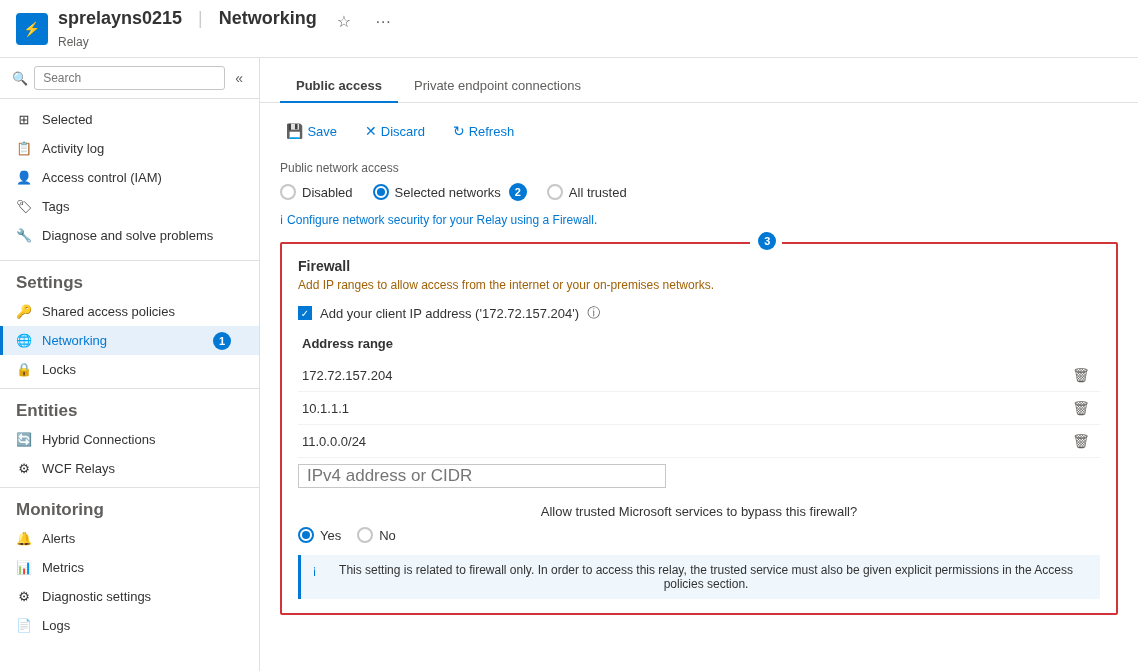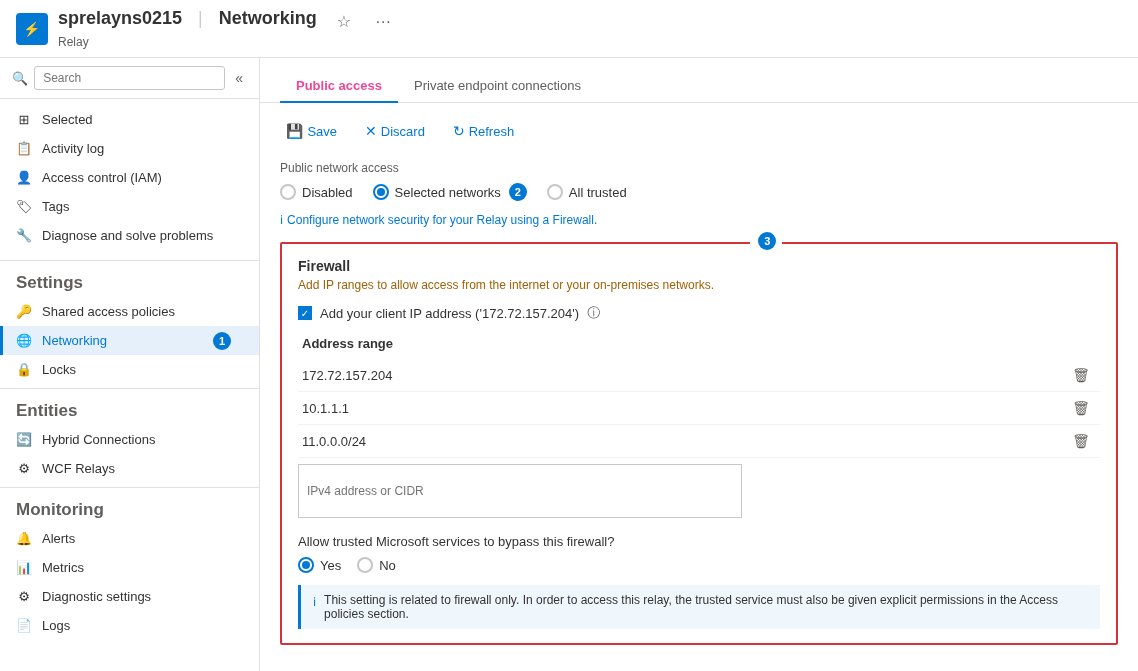--- a/index.html
+++ b/index.html
@@ -24,21 +24,21 @@
     .sidebar-item.active { background: #e5f0fb; color: #0078d4; border-left: 3px solid #0078d4; padding-left: 13px; }
     .sidebar-item .item-icon { width: 16px; text-align: center; flex-shrink: 0; }
     .sidebar-divider { border: none; border-top: 1px solid #e0e0e0; margin: 4px 0; }
     .badge-1 { position: absolute; right: 28px; top: 50%; transform: translateY(-50%); background: #0078d4; color: white; border-radius: 50%; width: 18px; height: 18px; font-size: 11px; display: flex; align-items: center; justify-content: center; font-weight: 600; }
 
     
     .main { flex: 1; overflow-y: auto; background: #fff; padding: 0; }
     .main-header { padding: 12px 20px 0; border-bottom: 1px solid #e0e0e0; }
     .tabs { display: flex; gap: 0; }
     .tab { padding: 8px 16px; cursor: pointer; font-size: 13px; color: #605e5c; border-bottom: 2px solid transparent; margin-bottom: -1px; }
-    .tab.active { color: #ec4899; border-bottom: 2px solid #0078d4; font-weight: 600; }
+    .tab.active { color: #404040; border-bottom: 2px solid #0078d4; font-weight: 600; }
     .main-content { padding: 16px 20px; }
     .toolbar { display: flex; gap: 16px; margin-bottom: 18px; align-items: center; }
     .toolbar-btn { display: flex; align-items: center; gap: 4px; background: none; border: none; cursor: pointer; font-size: 13px; color: #0078d4; padding: 4px 6px; }
 
     
     .section-label { font-size: 12px; color: #605e5c; margin-bottom: 8px; }
     .radio-group { display: flex; gap: 20px; margin-bottom: 10px; align-items: center; }
     .radio-option { display: flex; align-items: center; gap: 6px; cursor: pointer; }
     .radio-circle { width: 16px; height: 16px; border-radius: 50%; border: 2px solid #c8c6c4; display: inline-flex; align-items: center; justify-content: center; flex-shrink: 0; }
     .radio-circle.selected { border-color: #0078d4; background: white; }
@@ -53,22 +53,22 @@
     .firewall-badge { position: absolute; top: -12px; right: 40%; background: white; padding: 0 6px; }
     .firewall-title { font-size: 14px; font-weight: 600; margin-bottom: 4px; }
     .firewall-desc { font-size: 12px; color: #a16207; margin-bottom: 12px; }
     .checkbox-row { display: flex; align-items: center; gap: 8px; margin-bottom: 14px; }
     .checkbox-sq { width: 14px; height: 14px; border: 2px solid #0078d4; background: #0078d4; display: flex; align-items: center; justify-content: center; flex-shrink: 0; }
     .checkbox-sq::after { content: '✓'; color: white; font-size: 10px; }
     .address-range-label { font-size: 13px; font-weight: 600; margin-bottom: 8px; padding-left: 4px; }
     .address-row { display: flex; align-items: center; justify-content: space-between; padding: 6px 4px; border-bottom: 1px solid #f3f2f1; }
     .delete-btn { background: none; border: none; cursor: pointer; color: #605e5c; font-size: 14px; padding: 2px 6px; }
     .input-row { margin-top: 6px; }
-    .cidr-input { border: 1px solid #c8c6c4; padding: 19px 8px; width: 444px; font-size: 12px; color: #a19f9d; outline: none; }
-    .trusted-section { margin-top: 16px; }
+    .cidr-input { border: 1px solid #c8c6c4; padding: 1px 8px; width: 368px; font-size: 17px; color: #a19f9d; outline: none; }
+    .trusted-section { margin-top: 16px; text-align: center; }
     .trusted-label { font-size: 13px; margin-bottom: 8px; }
     .radio-group-inline { display: flex; gap: 16px; align-items: center; margin-bottom: 12px; }
     .info-bar { background: #eff6fc; border-left: 3px solid #0078d4; padding: 8px 12px; font-size: 12px; color: #333; display: flex; gap: 8px; align-items: flex-start; margin-top: 10px; }
   </style>
 </head>
 <body>
 
 <div class="header">
   <div class="header-icon">⚡</div>
   <div>

